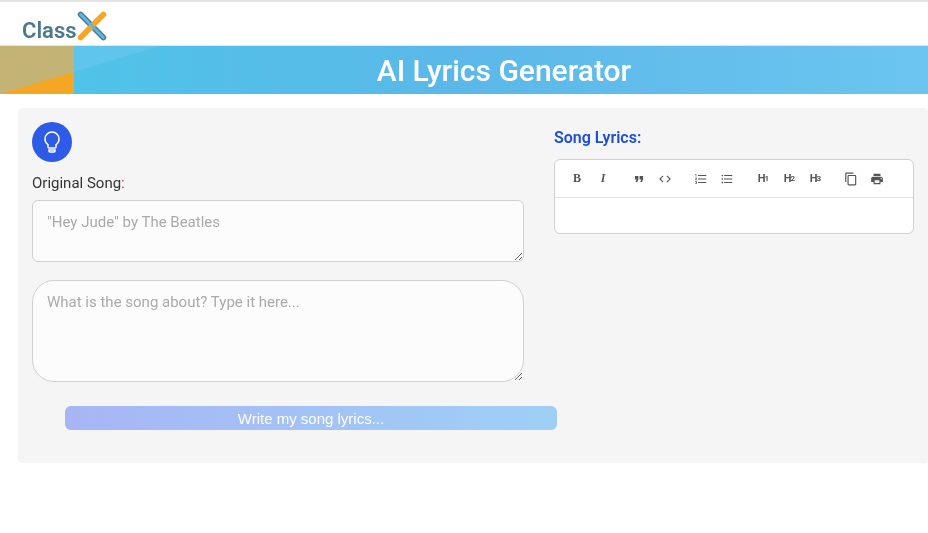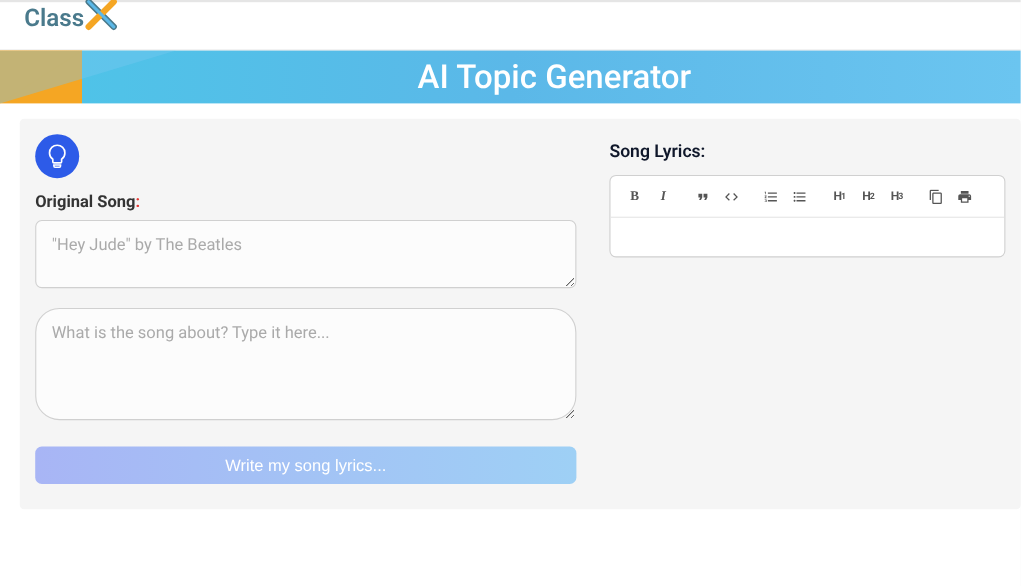--- a/index.html
+++ b/index.html
@@ -12,21 +12,21 @@
       background: #ffffff;
       width: 928px;
       height: 533px;
       overflow: hidden;
     }
     .header {
       height: 46px;
       border-top: 2px solid #e5e5e5;
       border-bottom: 1px solid #e5e5e5;
       display: flex;
-      align-items: flex-start;
+      align-items: flex-end;
       padding-left: 22px;
     }
     .logo {
       display: flex;
       align-items: center;
       font-size: 22px;
       font-weight: 600;
       color: #4a7a8c;
     }
     .logo-x {
@@ -101,21 +101,20 @@
     }
     .tip-icon svg {
       width: 24px;
       height: 24px;
       fill: #ffffff;
     }
     .label {
       font-size: 15px;
       color: #333;
       margin-bottom: 8px;
-      font-weight: bold;
     }
     .label .colon {
       color: #333;
     }
     .label-required .colon {
       color: #e53935;
     }
     .textarea {
       width: 100%;
       min-height: 58px;
@@ -134,36 +133,37 @@
     .textarea-topic {
       min-height: 102px;
       margin-bottom: 20px;
       border-radius: 22px;
     }
     .spacer {
       height: 14px;
     }
     .generate-btn {
       width: 100%;
-      height: 34px;
+      height: 24px;
       border: none;
       border-radius: 6px;
       background: linear-gradient(90deg, #a8b5f5 0%, #9ed0f5 100%);
       color: #ffffff;
       font-size: 15px;
       font-weight: 500;
       cursor: pointer;
+      margin-left: 33px;
     }
     .right-panel {
       flex: 1;
     }
     .output-label {
       font-size: 16px;
       font-weight: 600;
-      color: #0f172a;
+      color: #1d4ed8;
       margin-bottom: 12px;
       margin-top: 6px;
     }
     .editor {
       border: 1px solid #d0d0d0;
       border-radius: 6px;
       background: #ffffff;
       overflow: hidden;
     }
     .toolbar {
@@ -212,21 +212,21 @@
       <svg viewBox="0 0 40 40">
         <path d="M 8 8 L 32 32" stroke="#4a7a8c" stroke-width="6" fill="none" stroke-linecap="round"></path>
         <path d="M 32 8 L 8 32" stroke="#f5a623" stroke-width="6" fill="none" stroke-linecap="round"></path>
         <path d="M 8 8 L 32 32" stroke="#5bb8e8" stroke-width="3" fill="none" stroke-linecap="round"></path>
       </svg>
     </span>
   </div>
 </div>
 
 <div class="banner">
-  <div class="banner-title">AI Topic Generator</div>
+  <div class="banner-title">AI Lyrics Generator</div>
 </div>
 
 <div class="content">
   <div class="left-panel">
     <div class="tip-icon">
       <svg viewBox="0 0 24 24">
         <path d="M9 21c0 .55.45 1 1 1h4c.55 0 1-.45 1-1v-1H9v1zm3-19C8.14 2 5 5.14 5 9c0 2.38 1.19 4.47 3 5.74V17c0 .55.45 1 1 1h6c.55 0 1-.45 1-1v-2.26c1.81-1.27 3-3.36 3-5.74 0-3.86-3.14-7-7-7z" fill="none" stroke="#ffffff" stroke-width="1.5"></path>
       </svg>
     </div>
 

